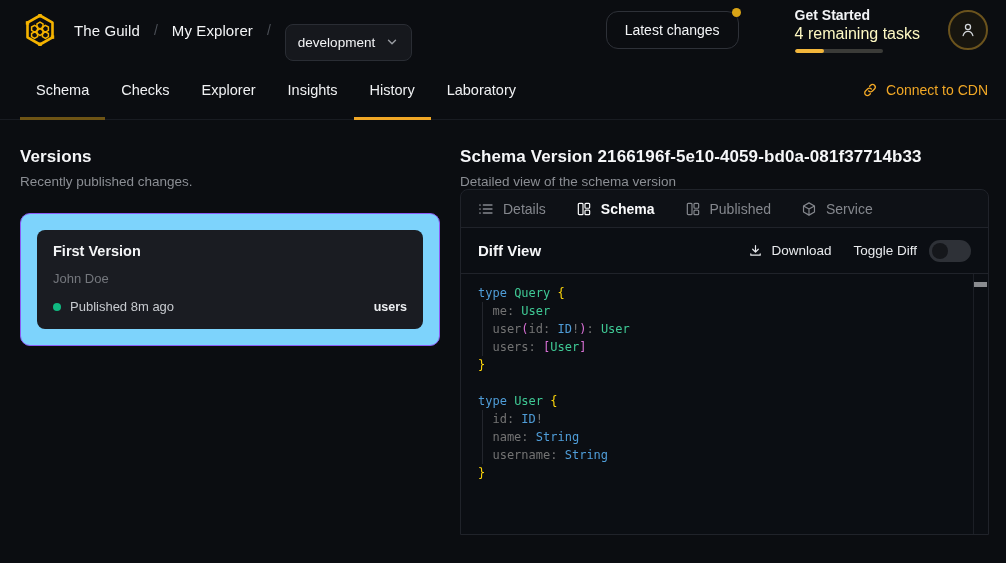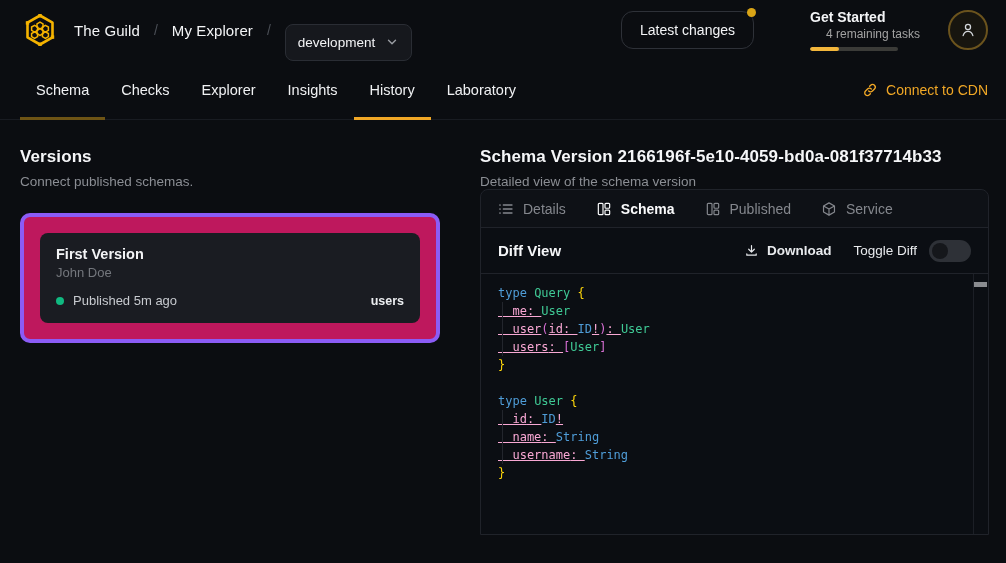--- a/index.html
+++ b/index.html
@@ -25,85 +25,85 @@
     margin-top:24px;
   }
   .h-right { display:flex; align-items:center; gap:28px; }
   .latest-changes {
     position:relative; background:transparent; border:1px solid #2e3138; border-radius:12px;
     color:#f3f4f6; font-size:14px; padding:10px 18px; cursor:pointer; font-family:inherit;
   }
   .notif-dot { position:absolute; top:-4px; right:-3px; width:9px; height:9px; border-radius:50%; background:#d9a416; }
   .get-started { cursor:pointer; min-width:110px;margin-left:28px; }
   .gs-title { font-size:14px; font-weight:600; color:#f3f4f6; }
-  .gs-sub { font-size:12px; color:#a3a3a3; margin-top:2px;text-align:right; }
+  .gs-sub { font-size:16px; color:#fef9c3; margin-top:2px;text-align:right; }
   .gs-bar { margin-top:6px; width:88px; height:4px; border-radius:2px; background:#3b3b38; overflow:hidden; }
   .gs-fill { height:100%; background:#f3b63b; border-radius:2px; }
   .avatar {
     width:40px; height:40px; border-radius:50%; background:#17150f; border:2px solid #6b531d;
     display:flex; align-items:center; justify-content:center; cursor:pointer;
   }
 
   
   nav { height:60px; display:flex; align-items:stretch; justify-content:space-between; padding:0 18px 0 20px; border-bottom:1px solid #191c22; }
   .nav-tabs { display:flex; }
   .nav-tab {
     display:flex; align-items:center; padding:0 16px; font-size:14.5px; color:#f0f1f3; font-weight:500;
     cursor:pointer; position:relative; text-decoration:none;
   }
   .nav-tab::after { content:''; position:absolute; left:0; right:0; bottom:-1px; height:3px; background:transparent; }
   .nav-tab.dim::after { background:#6e5415; }
   .nav-tab.active::after { background:#f0a726; }
   .connect-cdn { display:flex; align-items:center; gap:8px; color:#f0a726; font-size:14px; font-weight:500; cursor:pointer; text-decoration:none; }
 
   
-  main { display:flex; gap:40px; padding:0 17px 0 20px; }
+  main { display:flex; gap:20px; padding:0 17px 0 20px; }
   .col-title { font-size:17px; font-weight:700; color:#f5f6f8; margin-top:27px; letter-spacing:.1px; }
   .col-sub { font-size:13.5px; color:#8b8e94; margin-top:7px; }
   .versions-col { width:420px; flex:0 0 420px; }
   .detail-col { flex:1; min-width:0; }
 
   
-  .versions-card { margin-top:24px; background:#be185d; border:4px solid #8b5cf6; border-radius:10px; padding:16px; }
+  .versions-card { margin-top:24px; background:#7dd3fc; border:1px solid #8b5cf6; border-radius:10px; padding:16px; }
   .version-item { background:#1a1c22; border-radius:8px; padding:13px 16px 15px; cursor:pointer; }
   .vi-name { font-size:14.5px; font-weight:600; color:#f3f4f6; }
-  .vi-author { font-size:13px; color:#74777d; margin-top:3px; }
+  .vi-author { font-size:13px; color:#74777d; margin-top:12px; }
   .vi-row { display:flex; align-items:center; margin-top:13px; gap:9px; }
   .green-dot { width:8px; height:8px; border-radius:50%; background:#10b981; flex:0 0 auto; }
   .vi-status { font-size:13px; color:#c7cacf; }
   .vi-service { margin-left:auto; font-size:12.5px; font-weight:700; color:#eceef1; }
 
   
   .detail-panel { height:346px; border:1px solid #20232a; border-radius:8px 8px 0 0; display:flex; flex-direction:column; overflow:hidden; background:#0b0e13; }
   .detail-tabs { height:38px; flex:0 0 38px; display:flex; align-items:center; gap:30px; padding:0 17px; border-bottom:1px solid #20232a; background:rgba(255,255,255,0.015); }
   .dtab { display:flex; align-items:center; gap:9px; font-size:14px; color:#84878d; font-weight:500; cursor:pointer; text-decoration:none; }
   .dtab svg { stroke:#84878d; }
   .dtab.active { color:#fafbfc; font-weight:600; }
   .dtab.active svg { stroke:#fafbfc; }
   .diff-row { height:46px; flex:0 0 46px; display:flex; align-items:center; justify-content:space-between; padding:0 17px; border-bottom:1px solid #20232a; }
   .diff-title { font-size:15px; font-weight:700; color:#f5f6f8; }
   .diff-actions { display:flex; align-items:center; gap:22px; }
-  .download-btn { display:flex; align-items:center; gap:8px; background:none; border:none; color:#e8eaed; font-size:13.5px; cursor:pointer; font-family:inherit;font-weight:bold; }
+  .download-btn { display:flex; align-items:center; gap:8px; background:none; border:none; color:#e8eaed; font-size:13.5px; cursor:pointer; font-family:inherit; }
   .toggle-wrap { display:flex; align-items:center; gap:12px;text-align:right; }
   .toggle-label { font-size:13.5px; color:#e8eaed; }
   .switch { position:relative; width:42px; height:22px; border-radius:11px; background:#2e3137; border:none; cursor:pointer; }
   .switch .knob { position:absolute; left:3px; top:3px; width:16px; height:16px; border-radius:50%; background:#15171b; }
 
   
   .code-area { position:relative; flex:1; background:#0b0e13; padding:10px 16px 0 17px; overflow:hidden; }
   .code-area::after { content:''; position:absolute; top:0; bottom:0; right:14px; width:1px; background:#1c1f26; }
   pre { font-family:"DejaVu Sans Mono",monospace; font-size:12px; line-height:18px; }
   .code-line { position:relative; white-space:pre; color:#d4d7dc; }
   .code-line.guided::before { content:''; position:absolute; left:4px; top:0; bottom:0; width:1px; background:#23262d; }
   .tk-kw { color:#4f9dd8; }
   .tk-type { color:#3fc995; }
   .tk-scalar { color:#4f9dd8; }
   .tk-brace { color:#ffd70a; }
   .tk-paren { color:#da70d6; }
-  .tk-plain { color:#f9a8d4;text-decoration:underline; }
+  .tk-plain { color:#737373; }
   .scrollbar-thumb { position:absolute; top:8px; right:1px; width:13px; height:5px; background:#8a8c90; }
 </style>
 </head>
 <body>
 
 <div class="app">
 
   <header>
     <div class="h-left">
       <a class="logo">
@@ -170,28 +170,28 @@
         <path d="M14 10.5 a4 4 0 0 0-5.7 0 l-3 3 a4 4 0 0 0 5.7 5.7 l1.6-1.6" stroke="#f0a726" stroke-width="2" stroke-linecap="round" stroke-linejoin="round"></path>
       </svg>
       <span>Connect to CDN</span>
     </a>
   </nav>
 
   <main>
 
     <section class="versions-col">
       <h2 class="col-title">Versions</h2>
-      <p class="col-sub">Connect published schemas.</p>
+      <p class="col-sub">Recently published changes.</p>
       <div class="versions-card">
         <div class="version-item">
           <div class="vi-name">First Version</div>
           <div class="vi-author">John Doe</div>
           <div class="vi-row">
             <span class="green-dot"></span>
-            <span class="vi-status">Published 5m ago</span>
+            <span class="vi-status">Published 8m ago</span>
             <span class="vi-service">users</span>
           </div>
         </div>
       </div>
     </section>
 
     <section class="detail-col">
       <h2 class="col-title">Schema Version 2166196f-5e10-4059-bd0a-081f37714b33</h2>
       <p class="col-sub">Detailed view of the schema version</p>
 

